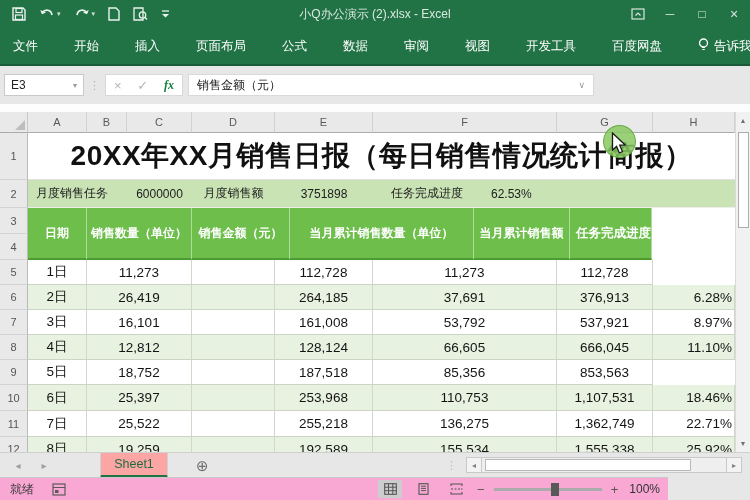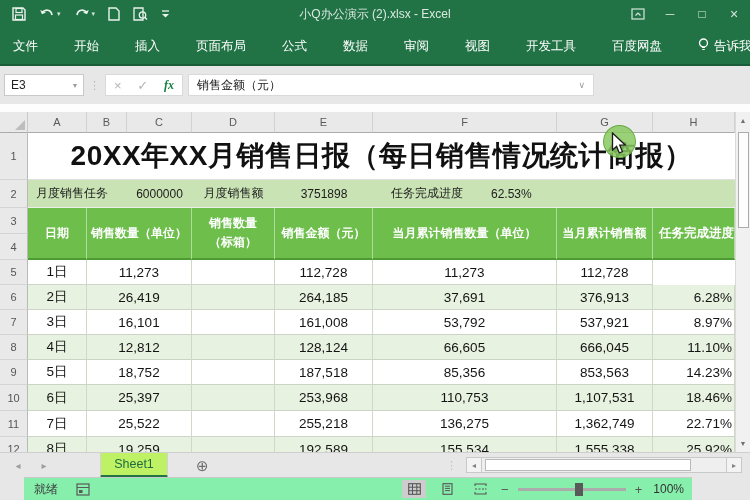--- a/index.html
+++ b/index.html
@@ -67,30 +67,30 @@
 
   
   .vscroll { position:absolute; top:112px; left:735px; width:15px; height:340px; background:#F1F1F1; border-left:1px solid #DADADA; }
   .vscroll .sbtn { height:17px; display:flex; align-items:center; justify-content:center; font-size:7px; color:#707070; background:#F1F1F1; }
   .vscroll .sbtn.down { position:absolute; bottom:0; left:0; right:0; }
   .vscroll .thumb { position:absolute; top:20px; left:2px; width:11px; height:96px; background:#FDFDFD; border:1px solid #ACACAC; }
 
   
   .tabbar { position:absolute; top:452px; left:0; width:750px; height:25px; background:#E7E7E7; border-top:1px solid #CFCFCF; }
   .tabbar .nav { position:absolute; top:0; height:25px; display:flex; align-items:center; justify-content:center; width:20px; color:#9E9E9E; font-size:10px; }
-  .sheettab { position:absolute; left:100px; top:0; width:68px; height:25px; background:#bef264; border-left:1px solid #D2D2D2; border-right:1px solid #D2D2D2; border-bottom:3px solid #217346; display:flex; align-items:center; justify-content:center; font-size:12.5px; color:#1E6B40; }
+  .sheettab { position:absolute; left:100px; top:0; width:68px; height:25px; background:#fca5a5; border-left:1px solid #D2D2D2; border-right:1px solid #D2D2D2; border-bottom:3px solid #217346; display:flex; align-items:center; justify-content:center; font-size:12.5px; color:#1E6B40; }
   .addsheet { position:absolute; left:196px; top:0; height:25px; display:flex; align-items:center; color:#6E6E6E; font-size:15px; }
   .tabdots { position:absolute; left:446px; top:0; height:25px; display:flex; align-items:center; color:#BDBDBD; font-size:11px; }
   .hscroll { position:absolute; left:466px; top:4px; height:16px; display:flex; align-items:center; }
   .hscroll .hbtn { width:16px; height:16px; border:1px solid #C9C9C9; background:#F3F3F3; display:flex; align-items:center; justify-content:center; font-size:8px; color:#808080; }
   .hscroll .track { width:244px; height:16px; border-top:1px solid #C9C9C9; border-bottom:1px solid #C9C9C9; background:#EFEFEF; position:relative; }
   .hscroll .hthumb { position:absolute; left:3px; top:1px; width:206px; height:12px; background:#FFF; border:1px solid #B9B9B9; }
 
   
-  .statusbar { position:absolute; top:477px; left:0; width:668px; height:23px; background:#86efac; border-top:1px solid #C9C9C9; display:flex; align-items:center;margin-left:24px; }
+  .statusbar { position:absolute; top:477px; left:0; width:668px; height:23px; background:#f9a8d4; border-top:1px solid #C9C9C9; display:flex; align-items:center; }
   .statusbar .mode { padding-left:10px; font-size:12px; color:#3A3A3A; }
   .statusbar .macro { margin-left:18px; display:flex; color:#5A5A5A; }
   .sright { margin-left:auto; display:flex; align-items:center; gap:9px; padding-right:8px; }
   .viewbtn { width:24px; height:18px; display:flex; align-items:center; justify-content:center; color:#5A5A5A; }
   .viewbtn.active { background:#CDCDCD; }
   .zoomglyph { font-size:13px; color:#555; }
   .ztrack { width:108px; height:3px; background:#ABABAB; position:relative; }
   .zthumb { position:absolute; left:57px; top:-5px; width:8px; height:13px; background:#595959; }
   .zoomlevel { font-size:12px; color:#333; margin-left:2px; }
 
@@ -246,23 +246,20 @@
         <div class="cell w-h" style="border-right:none"></div>
       </div>
 
       <div class="row r34">
         <div class="rnumcol">
           <div class="rnum">3</div>
           <div class="rnum">4</div>
         </div>
         <div class="thead w-a">日期</div>
         <div class="thead w-bc">销售数量（单位）</div>
-        <div class="thead w-d">
-            <span class="wrap2">销售数量（标箱）</span>
-          </div>
         <div class="thead w-e">销售金额（元）</div>
         <div class="thead w-f">当月累计销售数量（单位）</div>
         <div class="thead w-g">当月累计销售额</div>
         <div class="thead w-h">任务完成进度</div>
       </div>
 
       <div class="row rd">
         <div class="rnum">5</div>
         <div class="dcell w-a">1日</div>
         <div class="dcell w-bc">11,273</div>
@@ -302,21 +299,20 @@
         <div class="dcell w-h">11.10%</div>
       </div>
       <div class="row rd">
         <div class="rnum">9</div>
         <div class="dcell w-a">5日</div>
         <div class="dcell w-bc">18,752</div>
         <div class="dcell w-d"></div>
         <div class="dcell w-e">187,518</div>
         <div class="dcell w-f">85,356</div>
         <div class="dcell w-g">853,563</div>
-        <div class="dcell w-h">14.23%</div>
       </div>
       <div class="row rd10 alt">
         <div class="rnum">10</div>
         <div class="dcell w-a">6日</div>
         <div class="dcell w-bc">25,397</div>
         <div class="dcell w-d"></div>
         <div class="dcell w-e">253,968</div>
         <div class="dcell w-f">110,753</div>
         <div class="dcell w-g">1,107,531</div>
         <div class="dcell w-h">18.46%</div>

